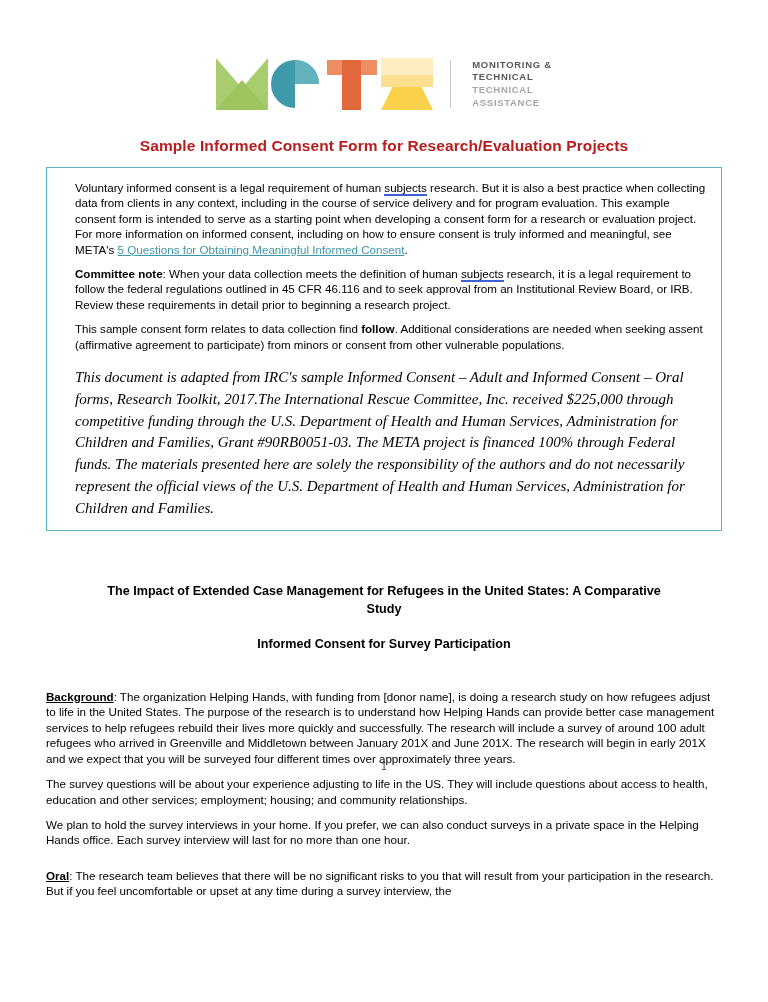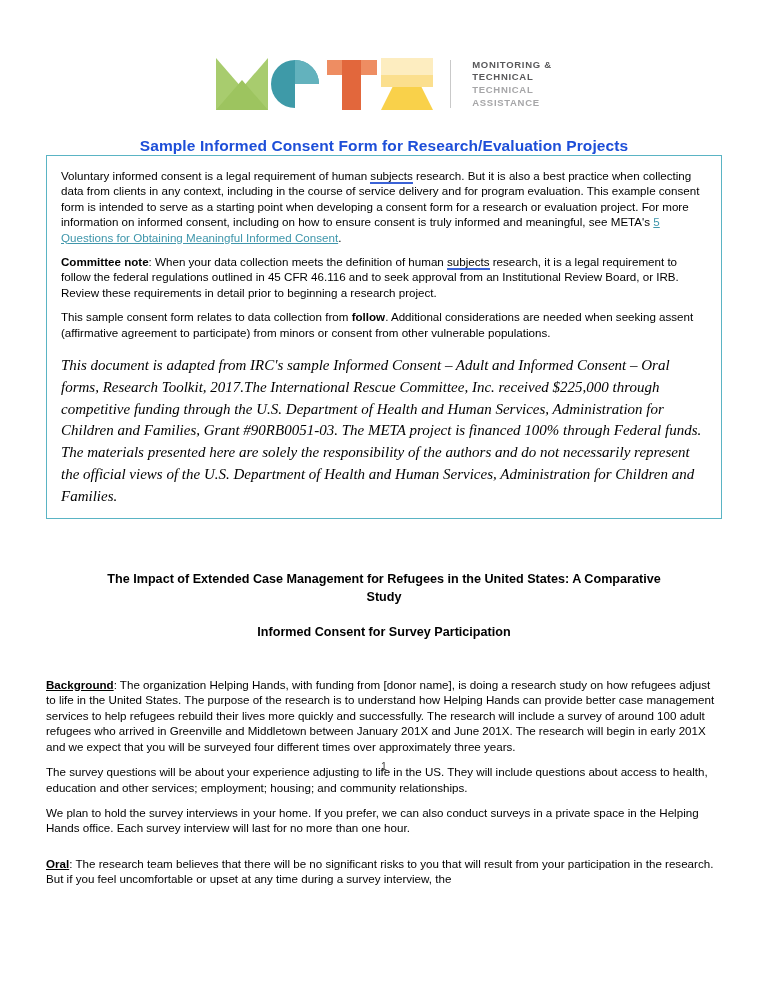--- a/index.html
+++ b/index.html
@@ -148,30 +148,31 @@
     letter-spacing: 0.7px;
     font-family: "Liberation Sans", sans-serif;
   }
   .lw-strong { color: #58585a; font-weight: bold; }
   .lw-light  { color: #a6a6a8; font-weight: bold; }
 
   
   .doc-title {
     margin-top: 27px;
     text-align: center;
-    color: #1d4ed8;
+    color: #b91c1c;
     font-size: 15.5px;
     font-weight: bold;
     letter-spacing: 0.1px;
   }
 
   
   .callout {
+    margin-top: 12px;
     border: 1.5px solid #5ab4c4;
-    padding: 12px 14px 11px 14px;
+    padding: 12px 14px 11px 28px;
     box-sizing: border-box;
   }
   .callout p {
     margin: 0 0 9px 0;
     font-size: 11.6px;
     line-height: 1.33;
     text-align: left;
   }
   .callout p:last-child { margin-bottom: 0; }
 
@@ -273,21 +274,21 @@
 
     <p>
       <span>Voluntary informed consent is a legal requirement of human </span><span class="grammar">subjects</span><span> research. But it is also a best practice when collecting data from clients in any context, including in the course of service delivery and for program evaluation. This example consent form is intended to serve as a starting point when developing a consent form for a research or evaluation project. For more information on informed consent, including on how to ensure consent is truly informed and meaningful, see META's </span><a class="link" href="#">5 Questions for Obtaining Meaningful Informed Consent</a><span>.</span>
     </p>
 
     <p>
       <span class="b">Committee note</span><span>: When your data collection meets the definition of human </span><span class="grammar">subjects</span><span> research, it is a legal requirement to follow the federal regulations outlined in 45 CFR 46.116 and to seek approval from an Institutional Review Board, or IRB. Review these requirements in detail prior to beginning a research project.</span>
     </p>
 
     <p>
-      <span>This sample consent form relates to data collection from </span><span class="b">follow</span><span>. Additional considerations are needed when seeking assent (affirmative agreement to participate) from minors or consent from other vulnerable populations.</span>
+      <span>This sample consent form relates to data collection find </span><span class="b">follow</span><span>. Additional considerations are needed when seeking assent (affirmative agreement to participate) from minors or consent from other vulnerable populations.</span>
     </p>
 
 
     <div class="note-block">
       <p>This document is adapted from IRC's sample Informed Consent – Adult and Informed Consent – Oral forms, Research Toolkit, 2017.The International Rescue Committee, Inc. received $225,000 through competitive funding through the U.S. Department of Health and Human Services, Administration for Children and Families, Grant #90RB0051-03. The META project is financed 100% through Federal funds.  The materials presented here are solely the responsibility of the authors and do not necessarily represent the official views of the U.S. Department of Health and Human Services, Administration for Children and Families.</p>
     </div>
   </div>
 
   <div class="study-title">The Impact of Extended Case Management for Refugees in the United States: A Comparative Study</div>
   <div class="subtitle">Informed Consent for Survey Participation</div>

